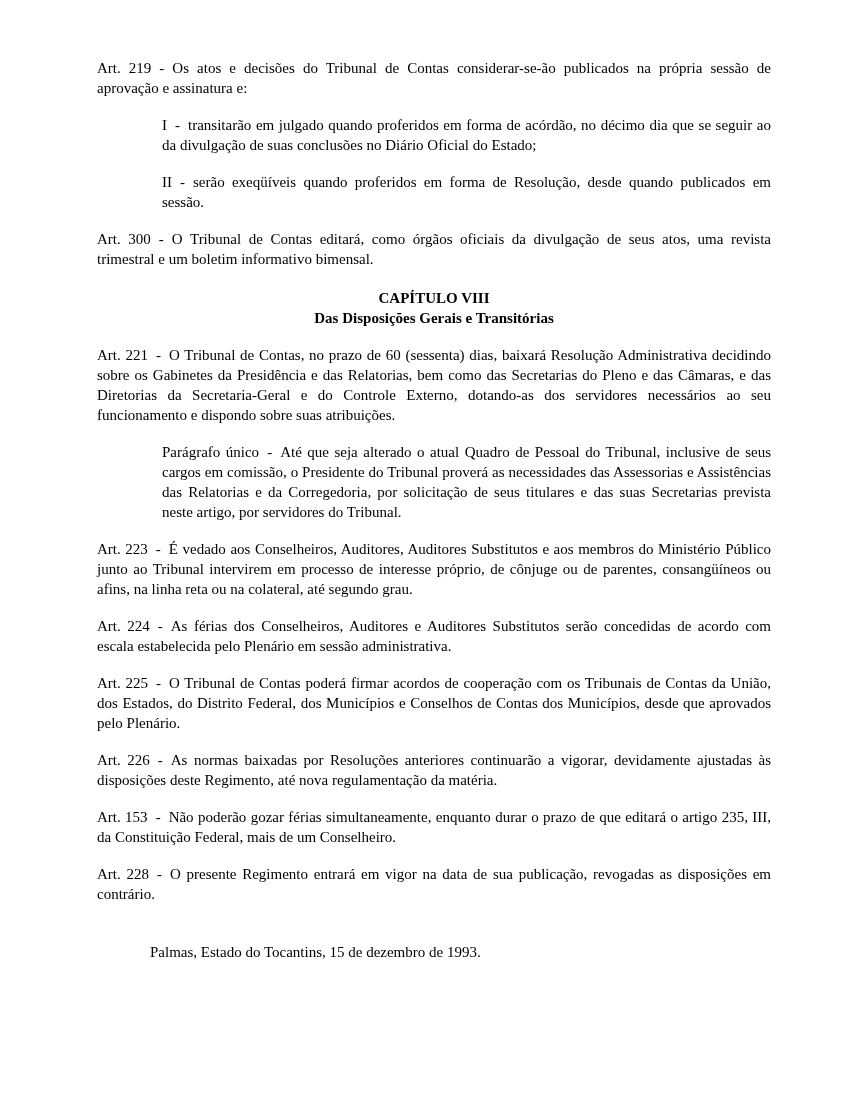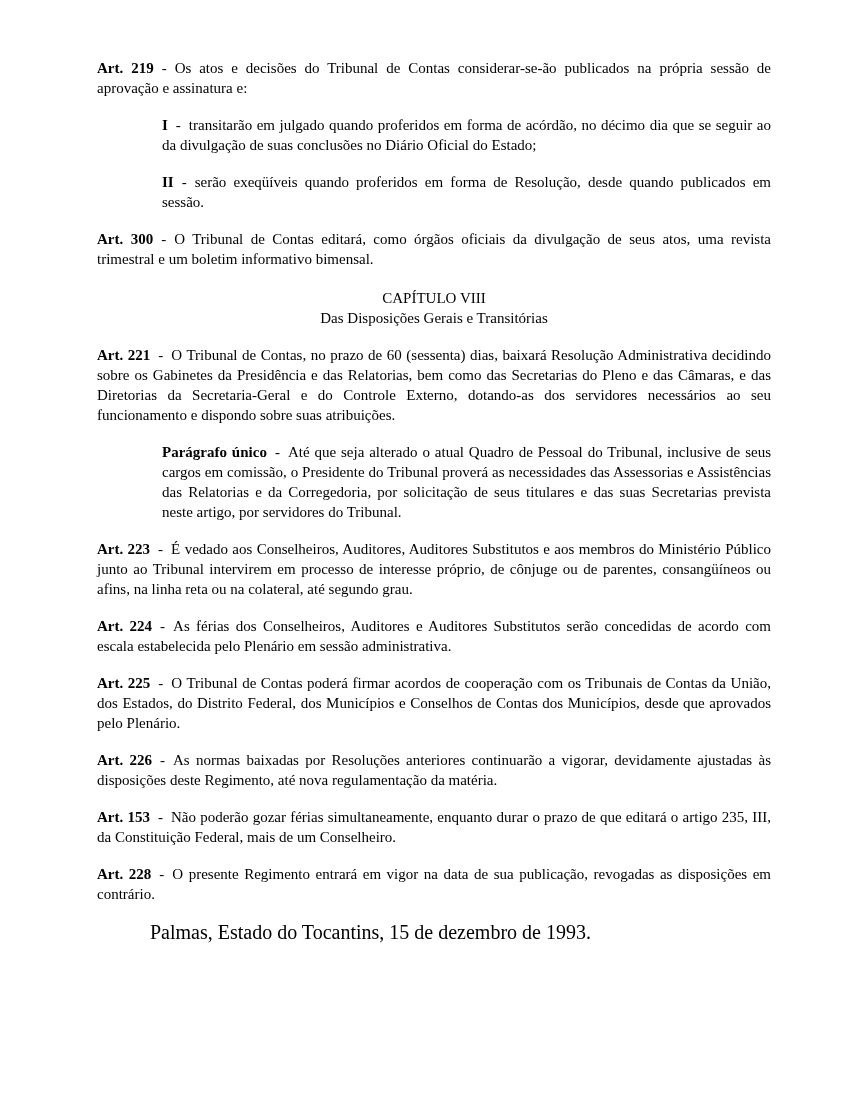--- a/index.html
+++ b/index.html
@@ -17,35 +17,35 @@
     height: 1100px;
     background: #ffffff;
     padding: 58px 79px 0 97px;
   }
   .block {
     font-size: 15px;
     line-height: 20px;
     text-align: justify;
     margin-bottom: 17px;
   }
-  .block .label { font-weight: bold; }
+  .block .label { font-weight: normal; }
   .block .sep { padding: 0 8px; }
   .item { margin-left: 65px; }
   .chapter {
     font-size: 15px;
     line-height: 20px;
-    font-weight: normal;
+    font-weight: bold;
     text-align: center;
     margin: 19px 0 17px 0;
   }
   .closing {
-    font-size: 20px;
+    font-size: 15px;
     line-height: 20px;
     margin-left: 53px;
-    margin-top: 18px;
+    margin-top: 38px;
     text-align: left;
   }
 </style>
 </head>
 <body>
 
 <main class="page">
   <div class="doc-body">
   <p class="block"><b class="label">Art. 219</b><span class="sep">-</span><span class="text">Os atos e decisões do Tribunal de Contas considerar-se-ão publicados na própria sessão de aprovação e assinatura e:</span></p>
 

